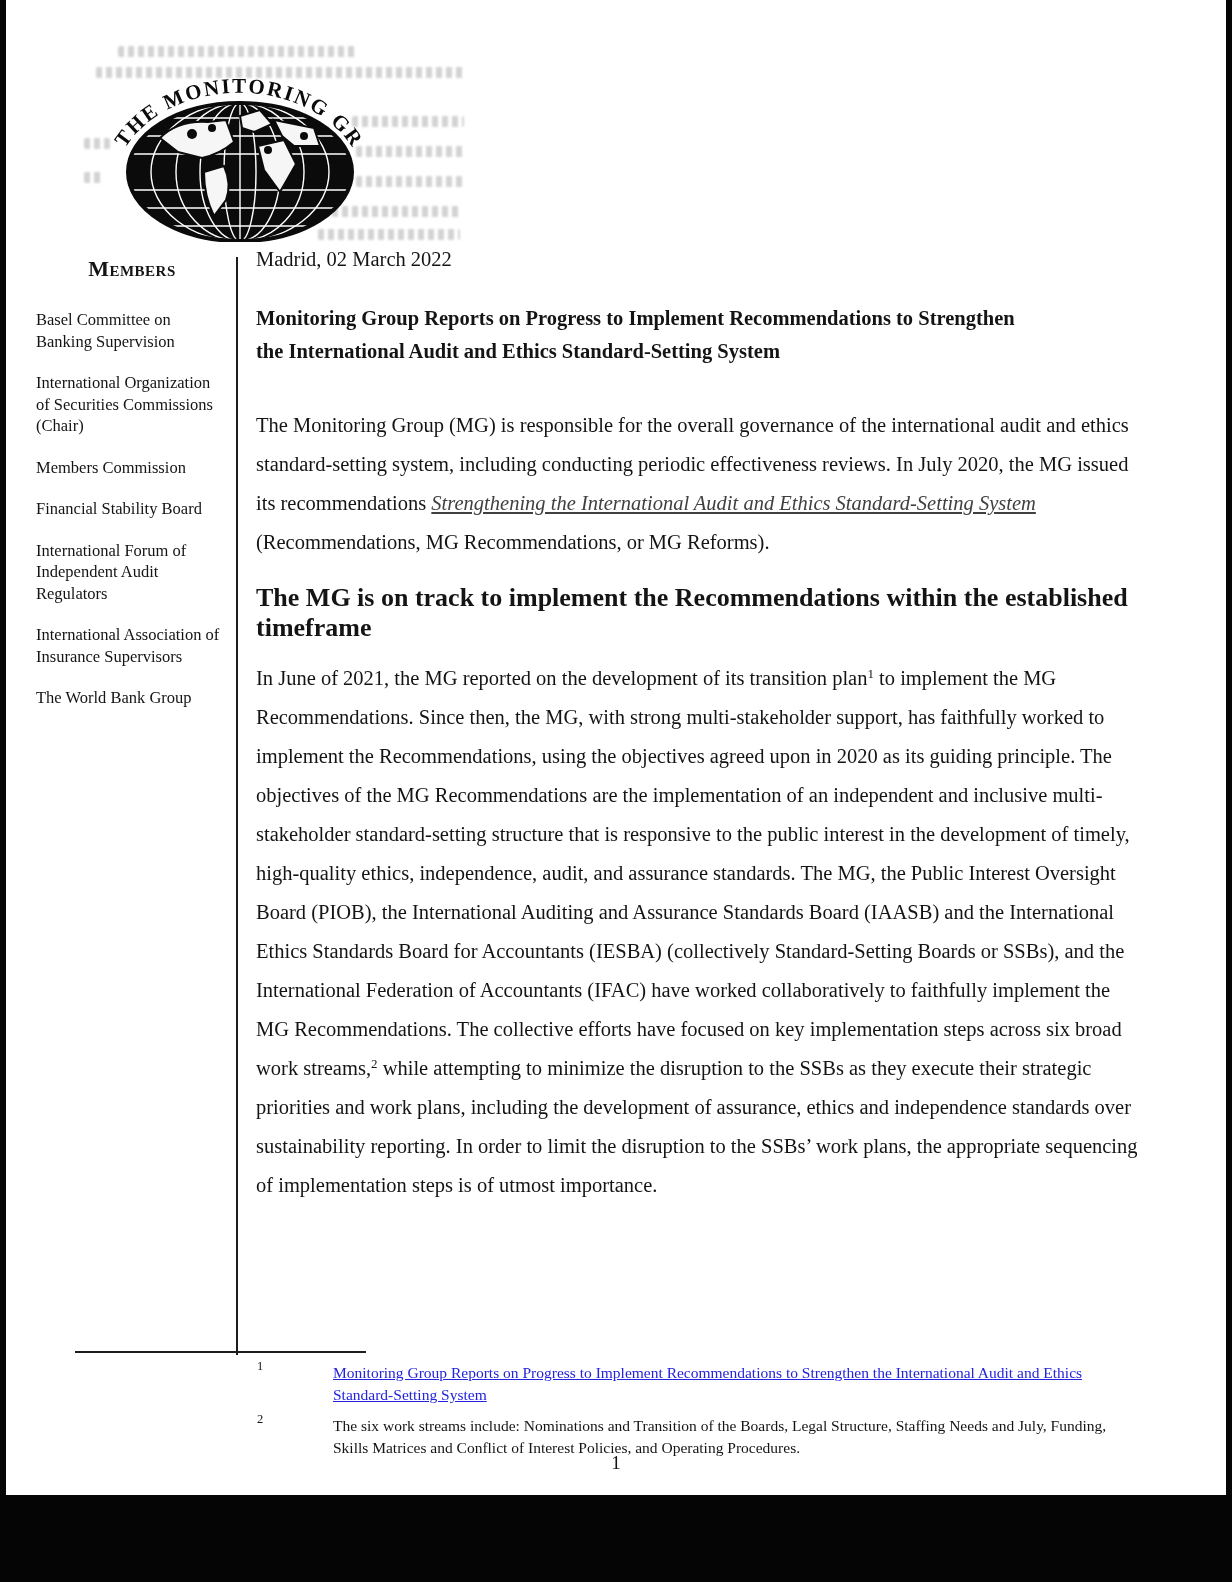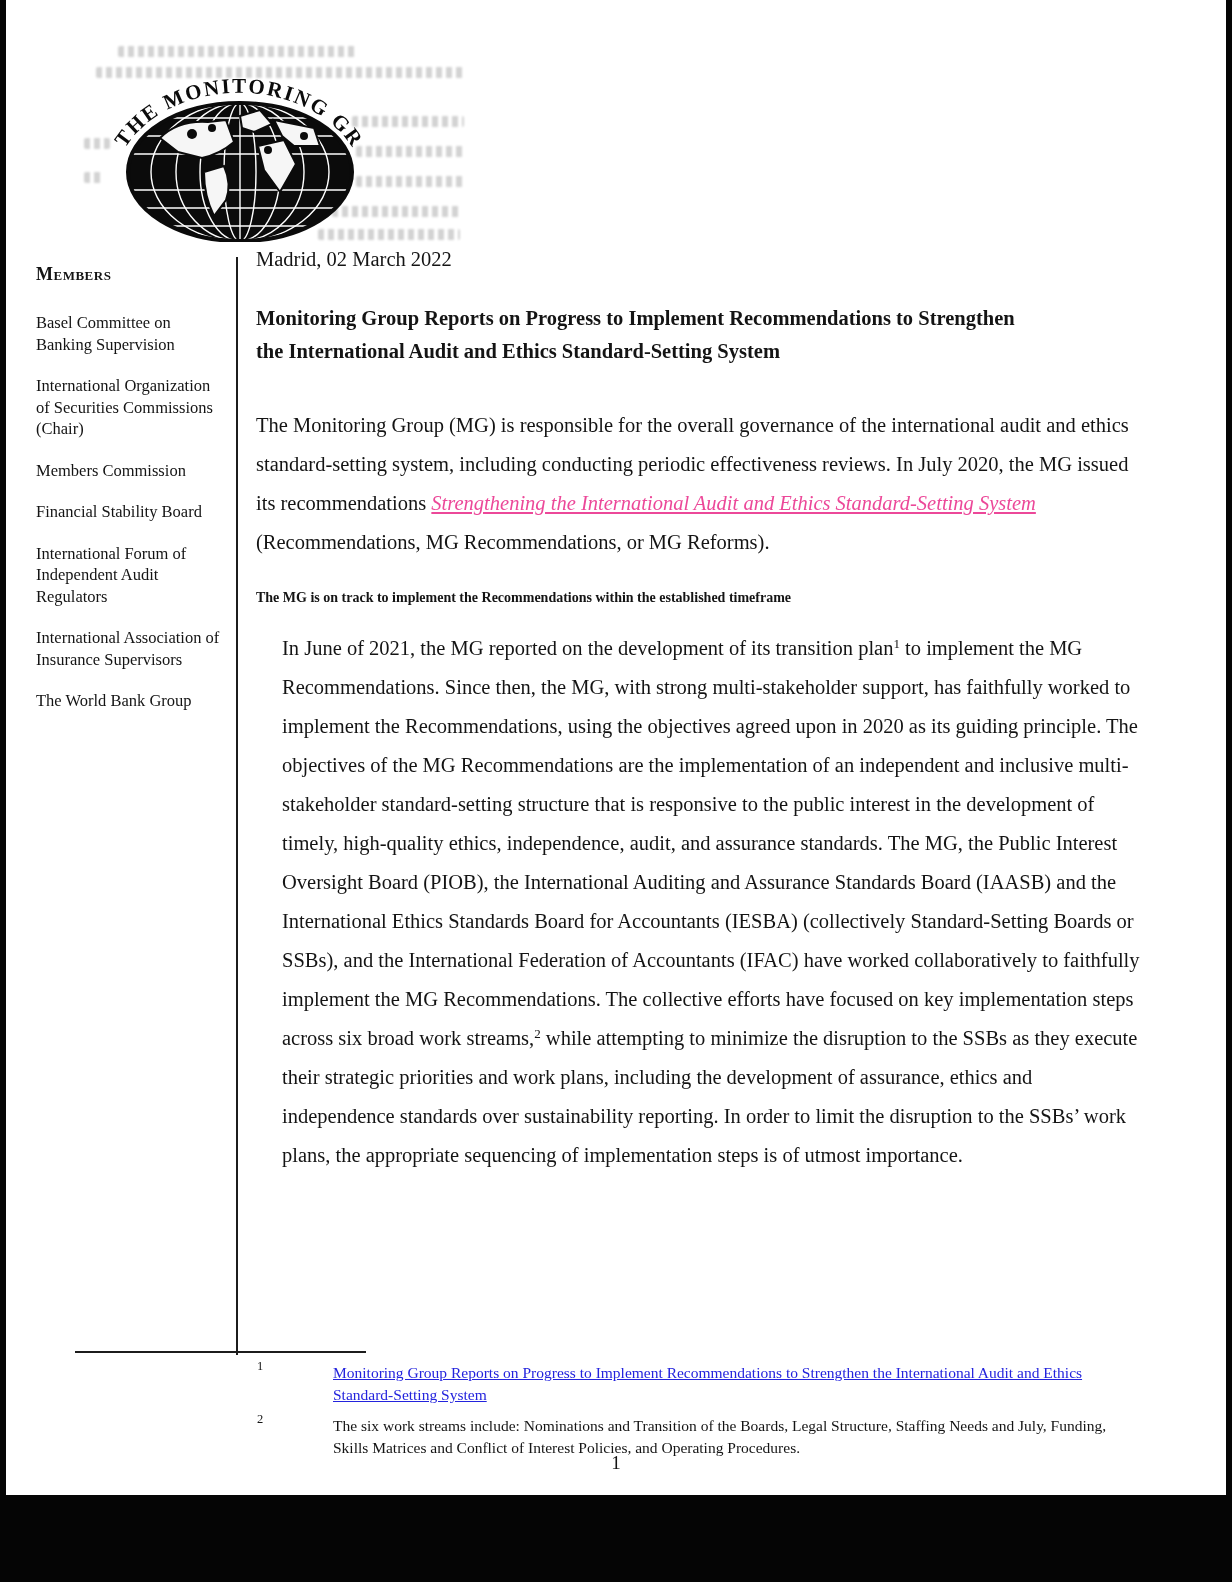--- a/index.html
+++ b/index.html
@@ -24,35 +24,35 @@
     background:repeating-linear-gradient(90deg, rgba(45,45,45,.55) 0 6px, rgba(0,0,0,0) 6px 10px);
     filter:blur(1.3px);opacity:.38;border-radius:2px;
   }
 
   .logo-wrap{position:absolute;left:108px;top:50px;width:264px;height:192px;}
   .logo-wrap svg{display:block;width:100%;height:100%;}
 
   
   .sidebar{position:absolute;left:36px;top:256px;width:192px;}
   .members-heading{
-    font-weight:bold;font-variant:small-caps;font-size:18px;
-    letter-spacing:.5px;margin:8px 0 27px 0;
+    font-weight:bold;font-variant:small-caps;font-size:22px;
+    letter-spacing:.5px;margin:0 0 27px 0;text-align:center;
   }
   .member{font-size:16.5px;line-height:21.5px;margin:0 0 20px 0;}
   .v-divider{position:absolute;left:236px;top:257px;width:2px;height:1098px;background:#1c1c1c;}
 
   
   .letter{position:absolute;left:256px;top:246px;width:892px;}
   .dateline{font-size:20.5px;line-height:26px;}
   .doc-title{margin-top:30px;font-size:20.5px;font-weight:bold;line-height:33px;}
   .para{font-size:20.5px;line-height:39px;}
   .para1{margin-top:38px;}
-  .subheading{font-size:14px;font-weight:bold;line-height:30px;}
-  .para2{margin-top:16px;margin-left:26px;}
-  a.body-link{color:#ec4899;font-style:italic;text-decoration:underline;text-align:right;}
+  .subheading{font-size:26px;font-weight:bold;line-height:30px;}
+  .para2{margin-top:16px;}
+  a.body-link{color:#404040;font-style:italic;text-decoration:underline;text-align:right;}
   sup.fnref{font-size:13px;line-height:0;vertical-align:7px;}
 
   
   .fn-rule{position:absolute;left:75px;top:1351px;width:291px;height:2px;background:#1c1c1c;}
   .footnotes{position:absolute;left:253px;top:1362px;width:878px;}
   .footnote{position:relative;padding-left:80px;margin-bottom:9px;}
   .fn-marker{position:absolute;left:4px;top:-3px;font-size:12.5px;}
   .fn-body{font-size:15.5px;line-height:22px;}
   a.fn-link{color:#2323dd;text-decoration:underline;font-style:normal;}
   .page-number{position:absolute;left:0;top:1452px;width:1232px;text-align:center;font-size:19px;}

